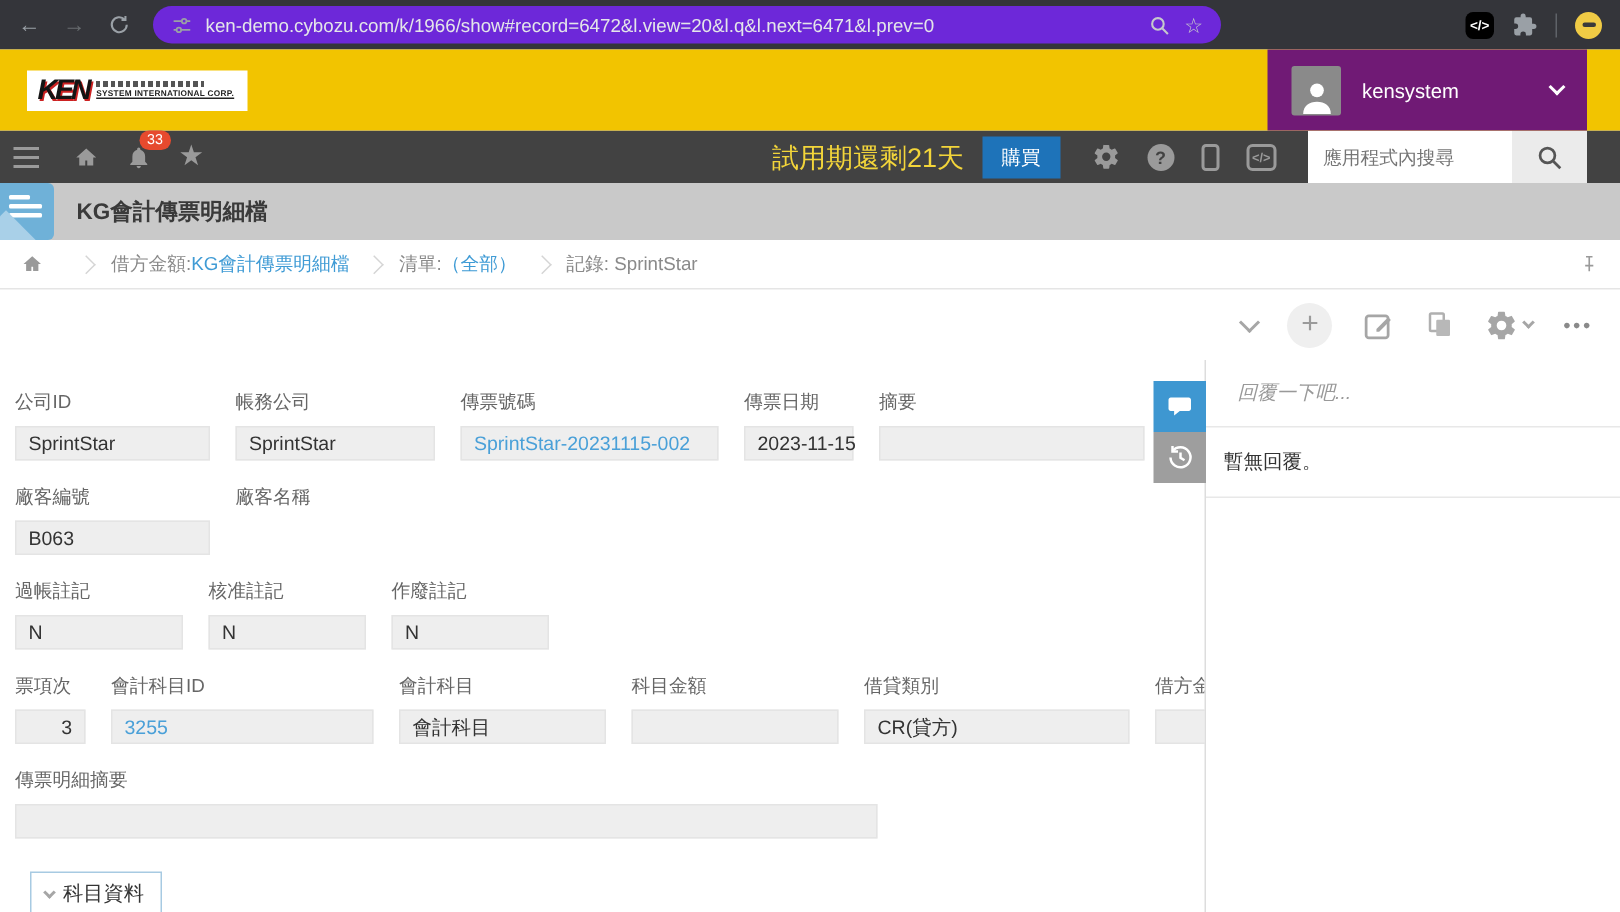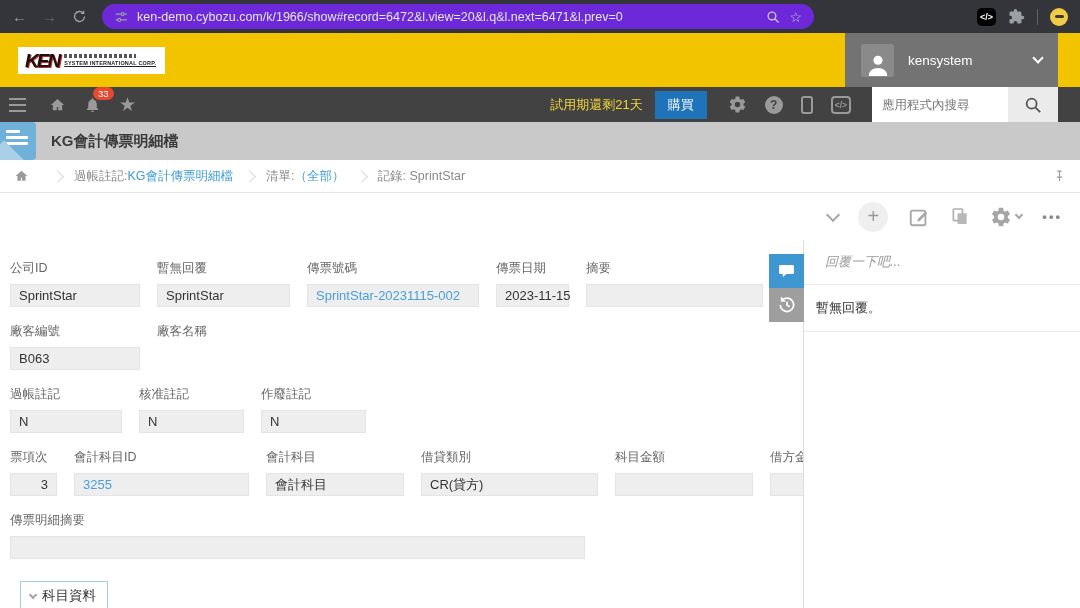--- a/index.html
+++ b/index.html
@@ -31,37 +31,37 @@
   .logo-box { background:#fff; margin-left:18px; padding:4px 9px 4px 7px;
     display:flex; align-items:center; gap:5px; }
   .logo-ken { font-style:italic; font-weight:bold; font-size:19px; letter-spacing:-2px;
     color:#141414; text-shadow:1px 1px 0 #cc2222; line-height:1;text-align:right; }
   .logo-right { display:flex; flex-direction:column; gap:2px; }
   .logo-cn { width:72px; height:4px;
     background:repeating-linear-gradient(90deg,#555 0 3px,transparent 3px 5px); }
   .logo-sub { font-size:5.5px; font-weight:bold; color:#222; text-decoration:underline;
     letter-spacing:.2px; }
   .user-box { position:absolute; right:22px; top:0; height:54px; width:213px;
-    background:#737373; display:flex; align-items:center; gap:14px; padding:0 16px; }
+    background:#701a75; display:flex; align-items:center; gap:14px; padding:0 16px; }
   .avatar { width:33px; height:33px; background:#8a8a8a; border-radius:2px;
     display:flex; align-items:flex-end; justify-content:center; overflow:hidden; }
   .user-name { color:#fff; font-size:13.5px; }
   .chev { width:8px; height:8px; border-right:2px solid #fff; border-bottom:2px solid #fff;
     transform:rotate(45deg); }
   .user-box .chev { margin-left:auto; margin-top:-4px; }
 
   
   .apptb { height:35px; background:#424242; display:flex; align-items:center; }
   .burger { display:flex; flex-direction:column; gap:4px; margin:0 14px 0 9px; }
   .burger i { width:17px; height:2px; background:#9a9a9a; }
   .tb-ic { margin:0 9px; display:flex; align-items:center; justify-content:center; position:relative; }
   .tb-star { color:#9a9a9a; font-size:19px; line-height:1; }
   .badge { position:absolute; top:-9px; left:9px; background:#e64a2e; color:#fff;
     font-size:9.5px; border-radius:8px; padding:1px 5px; }
-  .trial { color:#f3d53a; font-size:13px; margin-left:auto; }
+  .trial { color:#f3d53a; font-size:18px; margin-left:auto; }
   .buy-btn { background:#1e73b9; color:#fff; font-size:13px; padding:5px 13px; margin:0 12px;text-align:center; }
   .q-ic { width:18px; height:18px; border-radius:50%; background:#9a9a9a; color:#424242;
     font-size:12px; font-weight:bold; display:flex; align-items:center; justify-content:center; }
   .mob-ic { width:12px; height:18px; border:2px solid #9a9a9a; border-radius:3px; }
   .code-ic { border:2px solid #9a9a9a; border-radius:4px; color:#9a9a9a; font-size:8.5px;
     font-weight:bold; padding:2px 2px; }
   .search-wrap { display:flex; height:35px; margin-left:12px; margin-right:22px; }
   .app-search { width:136px; border:none; outline:none; padding:4px 10px; font-size:12.5px;
     font-family:"Liberation Sans",sans-serif; color:#333; }
   .search-btn { width:50px; background:#ebebeb; display:flex; align-items:center; justify-content:center; }
@@ -239,21 +239,21 @@
   <span class="app-title">KG會計傳票明細檔</span>
 </div>
 
 <div class="crumbs">
   <span class="home">
     <svg width="15" height="14" viewBox="0 0 24 24">
         <path fill="#9a9a9a" d="M12 3 2 12h3v8h6v-5h2v5h6v-8h3z"></path>
       </svg>
   </span>
   <span class="crumb-sep"></span>
-  <span>過帳註記: </span>
+  <span>借方金額: </span>
   <span class="crumb-link">KG會計傳票明細檔</span>
   <span class="crumb-sep"></span>
   <span>清單: </span>
   <span class="crumb-link">（全部）</span>
   <span class="crumb-sep"></span>
   <span>記錄: SprintStar</span>
   <span class="pin">
     <svg width="13" height="14" viewBox="0 0 24 24" fill="none" stroke="#9a9a9a" stroke-width="2">
         <path d="M8 3h8M12 3v11M7 14h10M12 14v7"></path>
       </svg>
@@ -286,21 +286,21 @@
 
 <div class="rec-body">
   <div class="fields">
 
     <div class="frow">
       <div class="field" style="width:130px">
         <div class="f-label">公司ID</div>
         <div class="f-box">SprintStar</div>
       </div>
       <div class="field" style="width:133px">
-        <div class="f-label">暫無回覆</div>
+        <div class="f-label">帳務公司</div>
         <div class="f-box">SprintStar</div>
       </div>
       <div class="field" style="width:172px">
         <div class="f-label">傳票號碼</div>
         <div class="f-box link">SprintStar-20231115-002</div>
       </div>
       <div class="field" style="width:73px">
         <div class="f-label">傳票日期</div>
         <div class="f-box">2023-11-15</div>
       </div>
@@ -341,27 +341,27 @@
         <div class="f-box num">3</div>
       </div>
       <div class="field" style="width:175px">
         <div class="f-label">會計科目ID</div>
         <div class="f-box link">3255</div>
       </div>
       <div class="field" style="width:138px">
         <div class="f-label">會計科目</div>
         <div class="f-box">會計科目</div>
       </div>
+      <div class="field" style="width:138px">
+        <div class="f-label">科目金額</div>
+        <div class="f-box"></div>
+      </div>
       <div class="field" style="width:177px">
         <div class="f-label">借貸類別</div>
         <div class="f-box">CR(貸方)</div>
-      </div>
-      <div class="field" style="width:138px">
-        <div class="f-label">科目金額</div>
-        <div class="f-box"></div>
       </div>
       <div class="field" style="width:60px">
         <div class="f-label">借方金額</div>
         <div class="f-box wide-cut"></div>
       </div>
     </div>
 
     <div class="frow">
       <div class="field" style="width:575px">
         <div class="f-label">傳票明細摘要</div>

